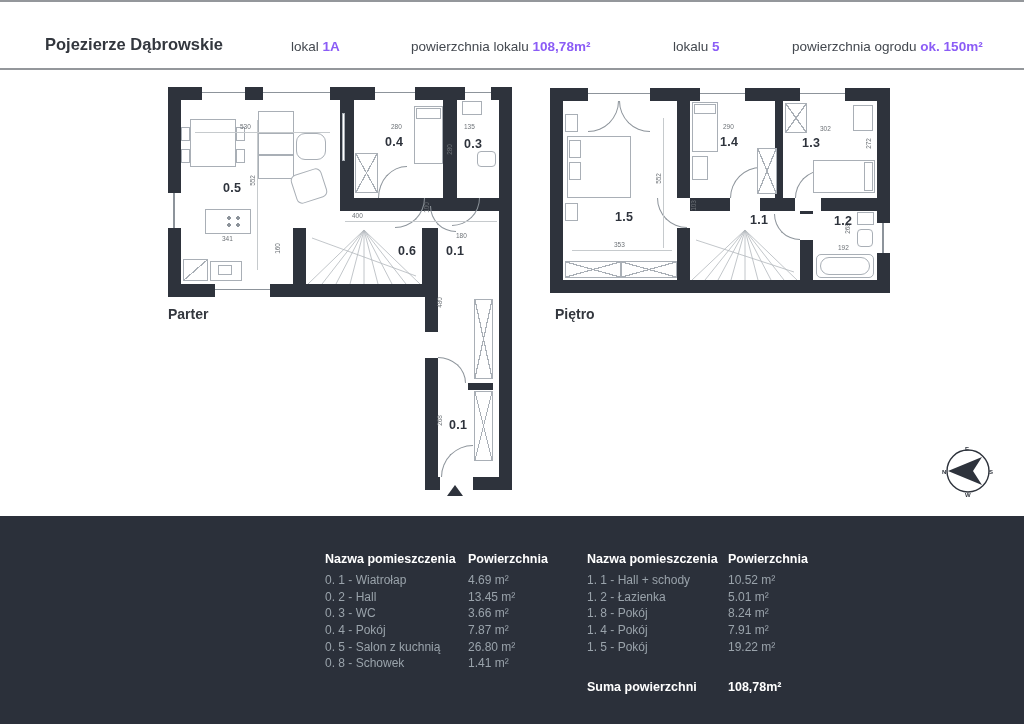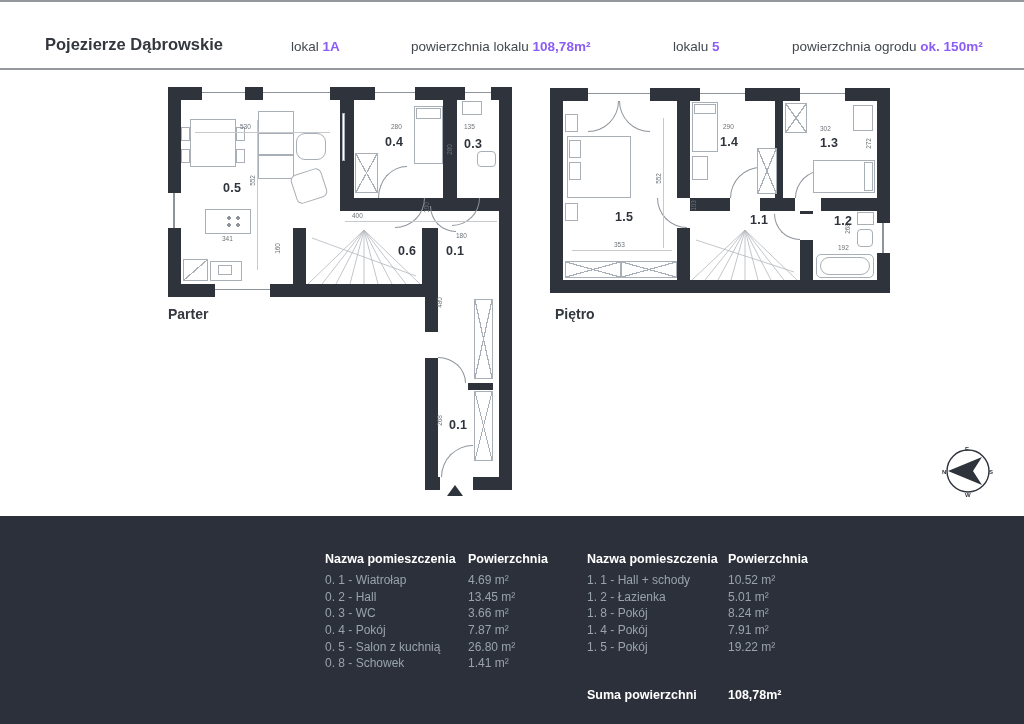--- a/index.html
+++ b/index.html
@@ -38,21 +38,21 @@
   .ptitle{position:absolute;font-size:14px;font-weight:bold;color:#33373e}
   .tri-up{position:absolute;width:0;height:0;border-left:8px solid transparent;border-right:8px solid transparent;border-bottom:11px solid var(--wall)}
   
   .footer{position:absolute;left:0;top:516px;width:1024px;height:208px;background:var(--panel)}
   .ftab{position:absolute;width:262px;color:var(--muted);font-size:12px}
   .hrow{display:flex;font-weight:bold;color:#fff;font-size:12.5px;margin-bottom:7px}
   .trow{display:flex;height:16.7px}
   .tname{width:143px}
   .tname2{width:141px}
   .tarea{flex:1}
-  .sumrow{display:flex;margin-top:32px;font-weight:bold;color:#fff;font-size:12.5px}
+  .sumrow{display:flex;margin-top:24px;font-weight:bold;color:#fff;font-size:12.5px}
 </style>
 </head>
 <body style="--wall: #2e333c; --panel: #2b303a; --green: #478c1e; --muted: #9aa3ab; --dimc: #6d7277; --linec: #8d949b; --furn: #a9afb6;">
 
 <div class="hdr">
   <div class="proj">Pojezierze Dąbrowskie</div>
   <div class="hitem" style="left:291px">
     <span>lokal</span>
     <b>1A</b>
   </div>
@@ -231,21 +231,21 @@
   <div class="dimh" style="left:64px;top:153px">353</div>
   <div class="dimh" style="left:173px;top:35px">290</div>
   <div class="dimh" style="left:270px;top:37px">302</div>
   <div class="dimv" style="left:315px;top:50px">272</div>
   <div class="dimv" style="left:140px;top:112px">103</div>
   <div class="dimv" style="left:294px;top:135px">268</div>
   <div class="dimh" style="left:288px;top:156px">192</div>
 
   <div class="rlab" style="left:65px;top:122px">1.5</div>
   <div class="rlab" style="left:170px;top:47px">1.4</div>
-  <div class="rlab" style="left:270px;top:48px">1.3</div>
+  <div class="rlab" style="left:252px;top:48px">1.3</div>
   <div class="rlab" style="left:200px;top:125px">1.1</div>
   <div class="rlab" style="left:284px;top:126px">1.2</div>
 </div>
 <div class="ptitle" style="left:555px;top:306px">Piętro</div>
 
 <svg class="abs" style="left:941px;top:444px" width="54" height="54" viewBox="0 0 54 54">
   <circle cx="27" cy="27" r="21" fill="none" stroke="#2e333c" stroke-width="1.4"></circle>
   <polygon points="7,27 41,13 32,27 41,41" fill="#2e333c"></polygon>
   <text x="1" y="30" font-size="6" font-weight="bold" fill="#2e333c">N</text>
   <text x="24" y="7" font-size="6" font-weight="bold" fill="#2e333c">E</text>

